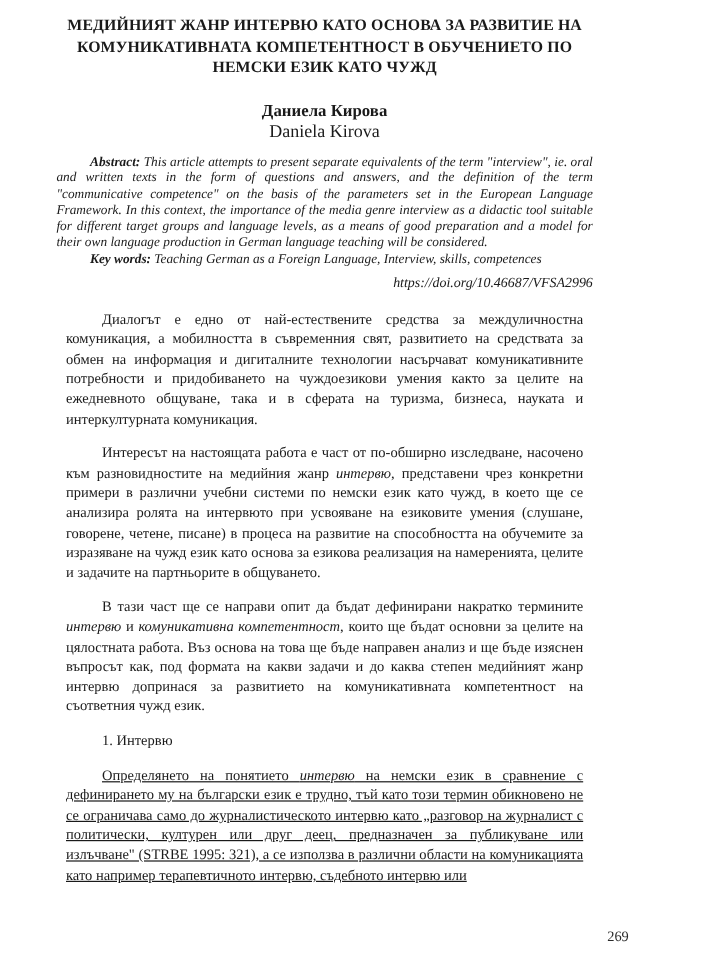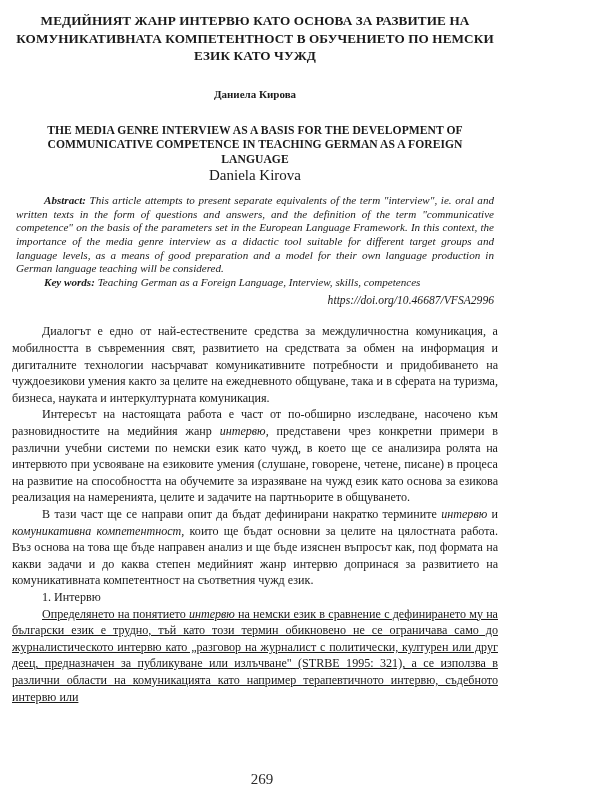--- a/index.html
+++ b/index.html
@@ -13,38 +13,38 @@
     background: #ffffff;
     font-family: "Liberation Serif", "DejaVu Serif", serif;
     color: #1a1a1a;
     overflow: hidden;
   }
 
   .page {
     width: 524px;
     height: 800px;
     box-sizing: border-box;
-    padding: 8px 22px 0 8px;
+    padding: 8px 22px 0 39px;
     position: relative;
   }
 
   
   .title-bg {
     text-align: center;
     font-weight: bold;
     font-size: 13.2px;
     line-height: 17.5px;
     letter-spacing: 0.1px;
     margin: 4px 6px 0 6px;
   }
 
   .author-bg {
     text-align: center;
     font-weight: bold;
-    font-size: 11px;
+    font-size: 14px;
     line-height: 16px;
     margin-top: 21px;
   }
 
   .title-en {
     text-align: center;
     font-size: 11.6px;
     line-height: 14.6px;
     margin: 22px 10px 0 10px;
     letter-spacing: 0.05px;
@@ -87,21 +87,21 @@
   }
 
   
   .body-text {
     margin: 14px 4px 0 4px;
     font-size: 12.1px;
     line-height: 16.6px;
     text-align: justify;
   }
   .body-text p {
-    margin: 0;
+    margin: 12px;
     text-indent: 30px;
   }
   .body-text em {
     font-style: italic;
   }
 
   .section-heading {
     font-weight: normal;
     font-size: 12.1px;
     line-height: 16.6px;
@@ -113,35 +113,34 @@
     margin-top: 0;
     text-decoration: underline;
   }
 
   
   .page-number {
     position: absolute;
     left: 0;
     right: 0;
     bottom: 12px;
-    text-align: center;
-    font-size: 15px;
+    text-align: right;
+    font-size: 12px;
     color: #2a2a2a;
   }
 </style>
 </head>
 <body>
 
 <div class="page">
 
   <h1 class="title-bg">МЕДИЙНИЯТ ЖАНР ИНТЕРВЮ КАТО ОСНОВА ЗА РАЗВИТИЕ НА КОМУНИКАТИВНАТА КОМПЕТЕНТНОСТ В ОБУЧЕНИЕТО ПО НЕМСКИ ЕЗИК КАТО ЧУЖД</h1>
 
   <div class="author-bg">Даниела Кирова</div>
 
-  <h2 class="title-en">THE MEDIA GENRE INTERVIEW AS A BASIS FOR THE DEVELOPMENT OF COMMUNICATIVE COMPETENCE IN TEACHING GERMAN AS A FOREIGN LANGUAGE</h2>
 
   <div class="author-en">Daniela Kirova</div>
 
   <div class="abstract-block">
     <p><span class="lead">Abstract:</span> <span>This article attempts to present separate equivalents of the term "interview", ie. oral and written texts in the form of questions and answers, and the definition of the term "communicative competence" on the basis of the parameters set in the European Language Framework. In this context, the importance of the media genre interview as a didactic tool suitable for different target groups and language levels, as a means of good preparation and a model for their own language production in German language teaching will be considered.</span></p>
     <p class="keywords"><span class="lead">Key words:</span> <span>Teaching German as a Foreign Language, Interview, skills, competences</span></p>
     <div class="doi">https://doi.org/10.46687/VFSA2996</div>
   </div>
 
   <div class="body-text">

